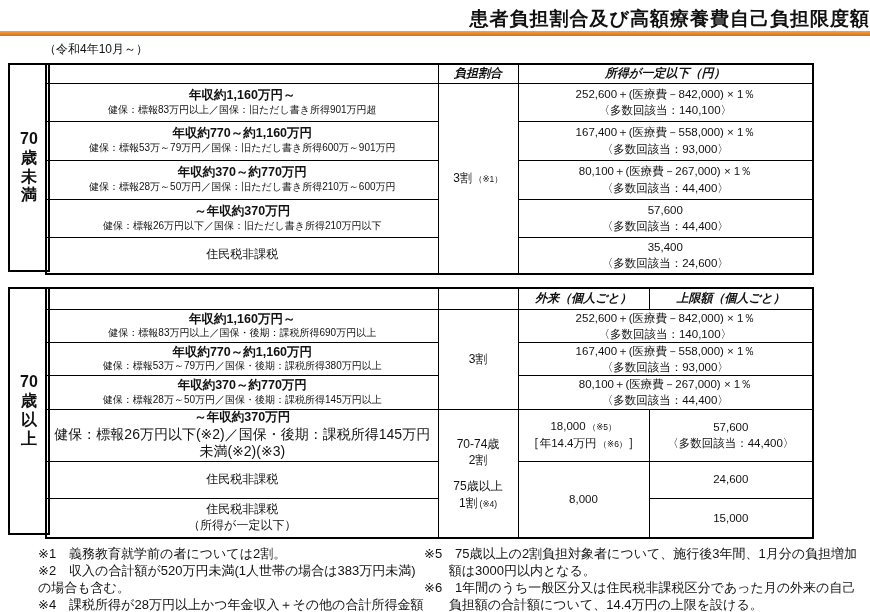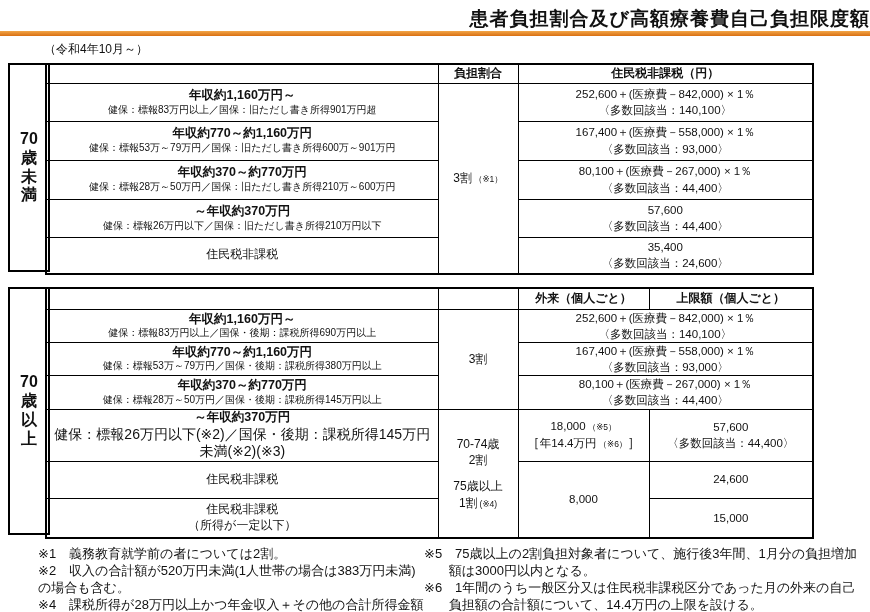--- a/index.html
+++ b/index.html
@@ -13,21 +13,21 @@
   .subtitle{top:41px;left:44px;font-size:12px;}
 
   .side-box{
     left:8px;width:42px;border:2px solid #000;box-sizing:border-box;
     display:flex;flex-direction:column;align-items:center;justify-content:center;
     font-weight:bold;font-size:16px;line-height:1.18;text-align:center;
   }
 
   table.grid{border-collapse:collapse;table-layout:fixed;border:2px solid #000;}
   table.grid td{border:1.5px solid #000;padding:0 2px;text-align:center;vertical-align:middle;overflow:hidden;}
-  td.hdr{font-weight:bold;font-size:12px;}
+  td.hdr{font-weight:bold;font-size:12px;font-style:italic;}
   .rt{font-weight:bold;font-size:12.5px;line-height:1.25;}
   .rs{font-size:10px;line-height:1.25;}
   .rs.small{font-size:14px;}
   .plain{font-size:12px;font-weight:normal;line-height:1.3;}
   .fx{font-size:11.5px;line-height:1.4;}
   .ratio-cell{font-size:12px;line-height:1.35;}
   .note{font-size:8.5px;margin-left:2px;}
   .gapline{height:10px;}
   .brk{font-size:13px;}
 
@@ -52,21 +52,21 @@
 <table class="grid abs" style="left:45px;top:63px;width:767px;height:209px;">
   <colgroup>
       <col style="width:392px">
       <col style="width:80px">
       <col style="width:295px">
     </colgroup>
   <tbody>
       <tr style="height:19px">
     <td class="hdr"></td>
     <td class="hdr">負担割合</td>
-    <td class="hdr">住民税非課税（円）</td>
+    <td class="hdr">所得が一定以下（円）</td>
   </tr>
   <tr style="height:38px">
     <td>
       <div class="rt">年収約1,160万円～</div>
       <div class="rs">健保：標報83万円以上／国保：旧ただし書き所得901万円超</div>
     </td>
     <td rowspan="5" class="ratio-cell">
       <span>3割</span><span class="note">（※1）</span>
     </td>
     <td class="fx">

